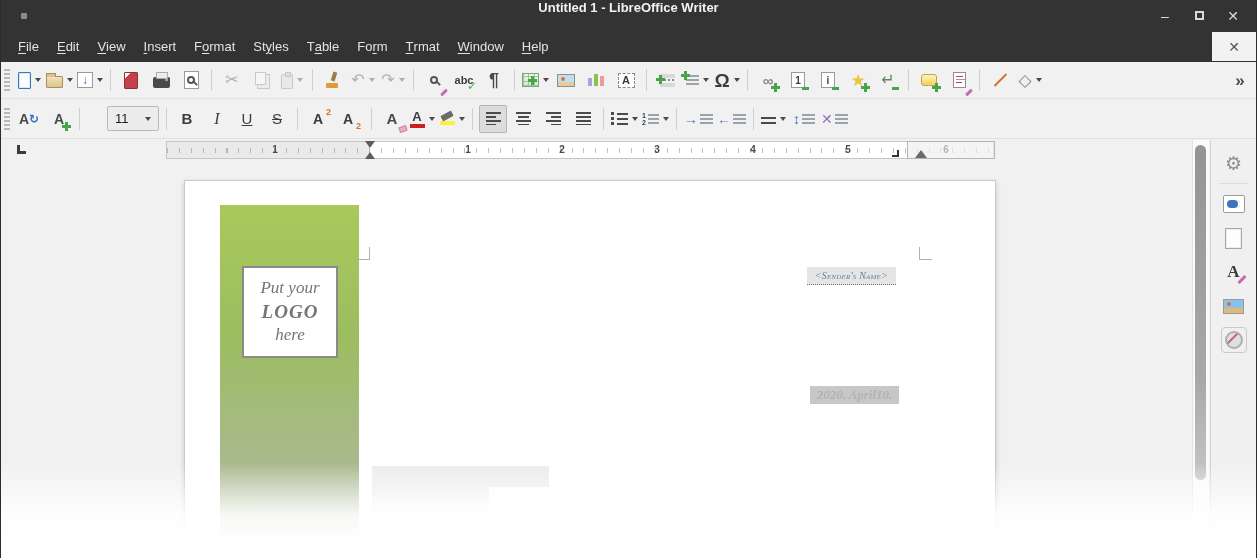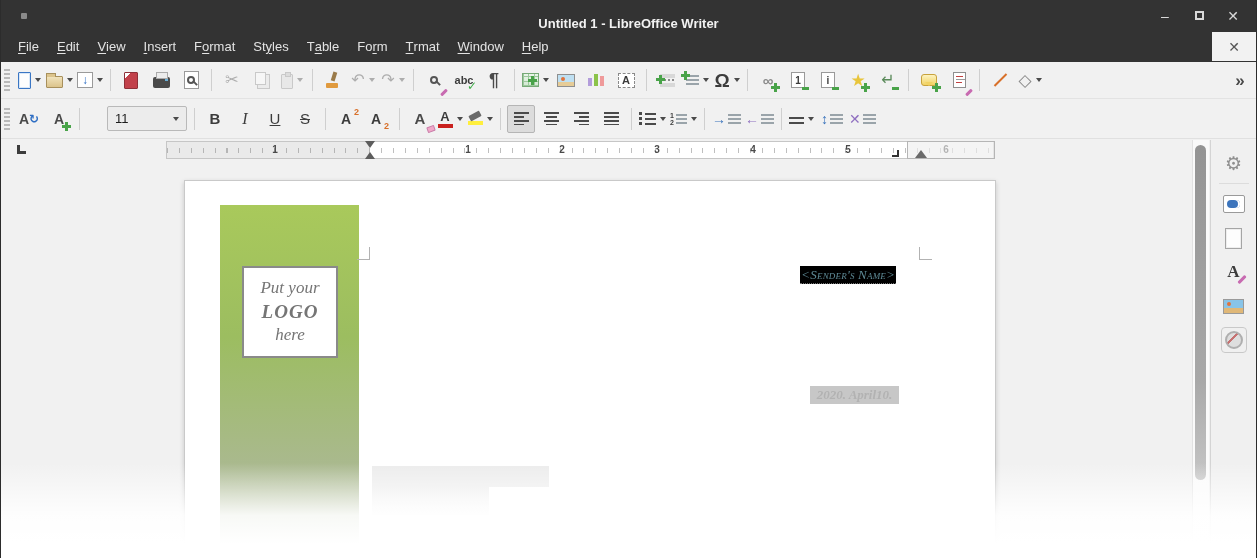--- a/index.html
+++ b/index.html
@@ -2,21 +2,21 @@
 <html><head>
 <meta charset="utf-8">
 <style>
   html,body{margin:0;padding:0;background:#fff;}
   *{box-sizing:border-box;}
   .app{position:relative;width:1257px;height:558px;overflow:hidden;
        font-family:"Liberation Sans","DejaVu Sans",sans-serif;background:#f1f1f1;
        border-left:1px solid #2c2c2c;border-right:1px solid #2c2c2c;}
   
   .titlebar{position:absolute;left:0;top:0;right:0;height:31px;background:#333333;
-            display:flex;align-items:flex-end;justify-content:center;}
+            display:flex;align-items:flex-start;justify-content:center;}
   .title-text{color:#f2f2f2;font-size:13px;font-weight:bold;}
   .app-dot{position:absolute;left:20px;top:13px;width:6px;height:6px;background:#8a8a8a;border-radius:1px;}
   .winctl{position:absolute;right:6px;top:0;height:31px;display:flex;align-items:center;}
   .winbtn{width:34px;height:31px;display:flex;align-items:center;justify-content:center;color:#d9d9d9;font-size:14px;}
   .maxbox{width:9px;height:9px;border:2px solid #d9d9d9;}
   
   .menubar{position:absolute;left:0;top:31px;right:0;height:31px;background:#333333;
            display:flex;align-items:center;padding-left:8px;}
   .menu-item{padding:0 9px;font-size:13px;color:#e3e3e3;height:31px;display:flex;align-items:center;}
   .menu-item .mn{text-decoration:underline;text-underline-offset:2px;}
@@ -145,22 +145,22 @@
         display:flex;flex-direction:column;align-items:center;justify-content:center;
         font-family:"Liberation Serif","DejaVu Serif",serif;color:#757575;}
   .logo-l1,.logo-l3{font-size:17px;line-height:1.35;}
   .logo-l2{font-size:19px;font-weight:bold;letter-spacing:1px;line-height:1.3;}
   .cmark{position:absolute;width:13px;height:13px;}
   .cmark-l{left:172px;top:66px;border-right:1px solid #b2b2b2;border-bottom:1px solid #b2b2b2;}
   .cmark-r{left:734px;top:66px;border-left:1px solid #b2b2b2;border-bottom:1px solid #b2b2b2;}
   .sender{position:absolute;right:99px;top:84px;text-align:right;
           font-family:"Liberation Serif","DejaVu Serif",serif;}
   .fline{line-height:17px;white-space:nowrap;}
-  .field{display:inline-block;background:#000000;color:#5e8a96;font-size:13px;
-         font-variant:small-caps;letter-spacing:.2px;border-bottom:1px dotted #6f6f6f;padding:0 1px;}
+  .field{display:inline-block;background:#e5e5e5;color:#5e8a96;font-size:10px;
+         font-variant:small-caps;letter-spacing:.2px;border-bottom:1px dotted #6f6f6f;padding:0 8px;}
   .datefield{position:absolute;left:625px;top:205px;width:89px;height:18px;background:#c7c7c7;
          color:#b2b2b2;font-family:"Liberation Serif","DejaVu Serif",serif;font-weight:bold;font-size:13px;
          display:flex;align-items:center;justify-content:center;white-space:nowrap;overflow:hidden;}
   .ghost1{position:absolute;left:187px;top:285px;width:177px;height:21px;background:#ececec;}
   .ghost2{position:absolute;left:187px;top:306px;width:117px;height:28px;background:linear-gradient(#ececec,#f8f8f8);}
   
   .scroll-track{position:absolute;right:47px;top:140px;width:17px;bottom:0;background:#fafafa;border-left:1px solid #e2e2e2;}
   .scroll-thumb{position:absolute;left:2px;top:5px;width:11px;height:335px;border-radius:6px;
                 background:linear-gradient(#949494,#a8a8a8 70%,#c6c6c6);}
   
@@ -398,21 +398,21 @@
     <span class="handle"></span>
     <div class="btn">
         <span class="g" style="font-weight:bold;font-size:14px;">A</span>
         <span style="color:#2f6fc4;font-size:12px;font-weight:bold;">↻</span>
       </div>
     <div class="btn">
         <span class="g" style="font-weight:bold;font-size:14px;">A</span>
         <span class="plus"></span>
       </div>
     <span class="sep"></span>
-    <div class="combo" style="width:80px;margin-left:22px;">
+    <div class="combo" style="width:52px;margin-left:22px;">
       <span class="val">11</span>
       <span class="caret" style="margin-left:auto;"></span>
     </div>
     <span class="sep"></span>
     <div class="btn">
         <span class="bld">B</span>
       </div>
     <div class="btn">
         <span class="ita">I</span>
       </div>

